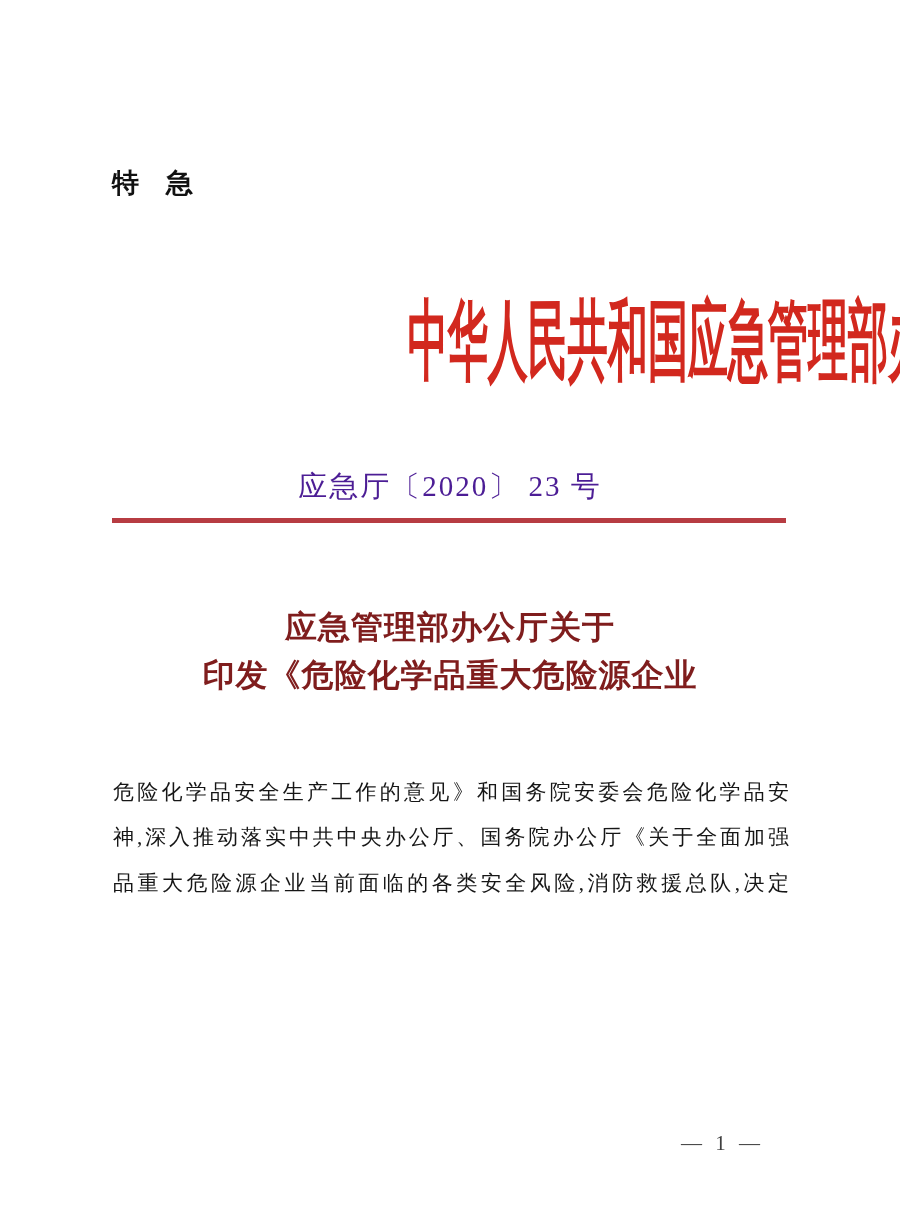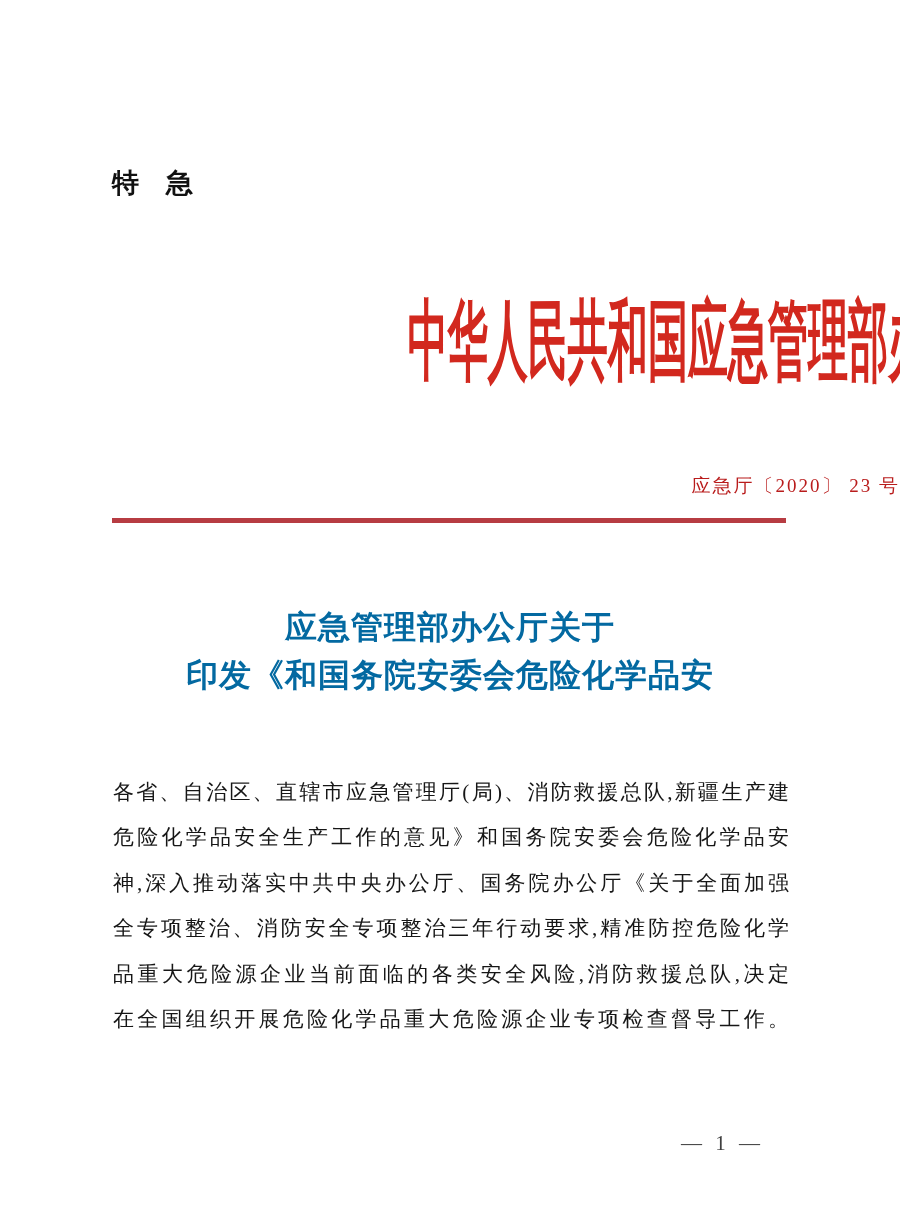--- a/index.html
+++ b/index.html
@@ -45,45 +45,45 @@
     transform: scaleX(0.455);
     transform-origin: center;
     white-space: nowrap;
     letter-spacing: 0;
   }
   .docnum {
     position: absolute;
     top: 471px;
     left: 0;
     width: 100%;
-    text-align: right;
-    font-size: 19px;
+    text-align: center;
+    font-size: 29px;
     line-height: 30px;
     letter-spacing: 2px;
-    color: #b91c1c;
+    color: #4c1d95;
   }
   .divider {
     position: absolute;
     left: 112px;
     top: 518px;
     width: 674px;
     height: 5px;
     background: var(--divider-red, #b73c42);
   }
   .notice-title {
     position: absolute;
     top: 603px;
     left: 0;
     width: 100%;
     text-align: center;
     font-size: 32px;
     font-weight: bold;
     line-height: 48px;
     letter-spacing: 1px;
-    color: #0369a1;
+    color: #7f1d1d;
   }
   .doc-body {
     position: absolute;
     top: 770px;
     left: 113px;
     width: 676px;
     font-size: 21px;
     line-height: 45.4px;
     color: #161616;
   }
@@ -118,27 +118,24 @@
   <div class="masthead-wrap">
     <span class="masthead">中华人民共和国应急管理部办公厅文件</span>
   </div>
 
   <div class="docnum">应急厅〔2020〕 23 号</div>
 
   <div class="divider"></div>
 
   <div class="notice-title">
     <div>应急管理部办公厅关于</div>
-    <div>印发《和国务院安委会危险化学品安</div>
+    <div>印发《危险化学品重大危险源企业</div>
   </div>
 
   <div class="doc-body">
-    <div class="bline just">各省、自治区、直辖市应急管理厅(局)、消防救援总队,新疆生产建</div>
     <div class="bline just">危险化学品安全生产工作的意见》和国务院安委会危险化学品安</div>
     <div class="bline just">神,深入推动落实中共中央办公厅、国务院办公厅《关于全面加强</div>
-    <div class="bline just">全专项整治、消防安全专项整治三年行动要求,精准防控危险化学</div>
     <div class="bline just">品重大危险源企业当前面临的各类安全风险,消防救援总队,决定</div>
-    <div class="bline just">在全国组织开展危险化学品重大危险源企业专项检查督导工作。</div>
   </div>
 
   <div class="pagenum">— 1 —</div>
 
 </div>
 
 </body></html>

